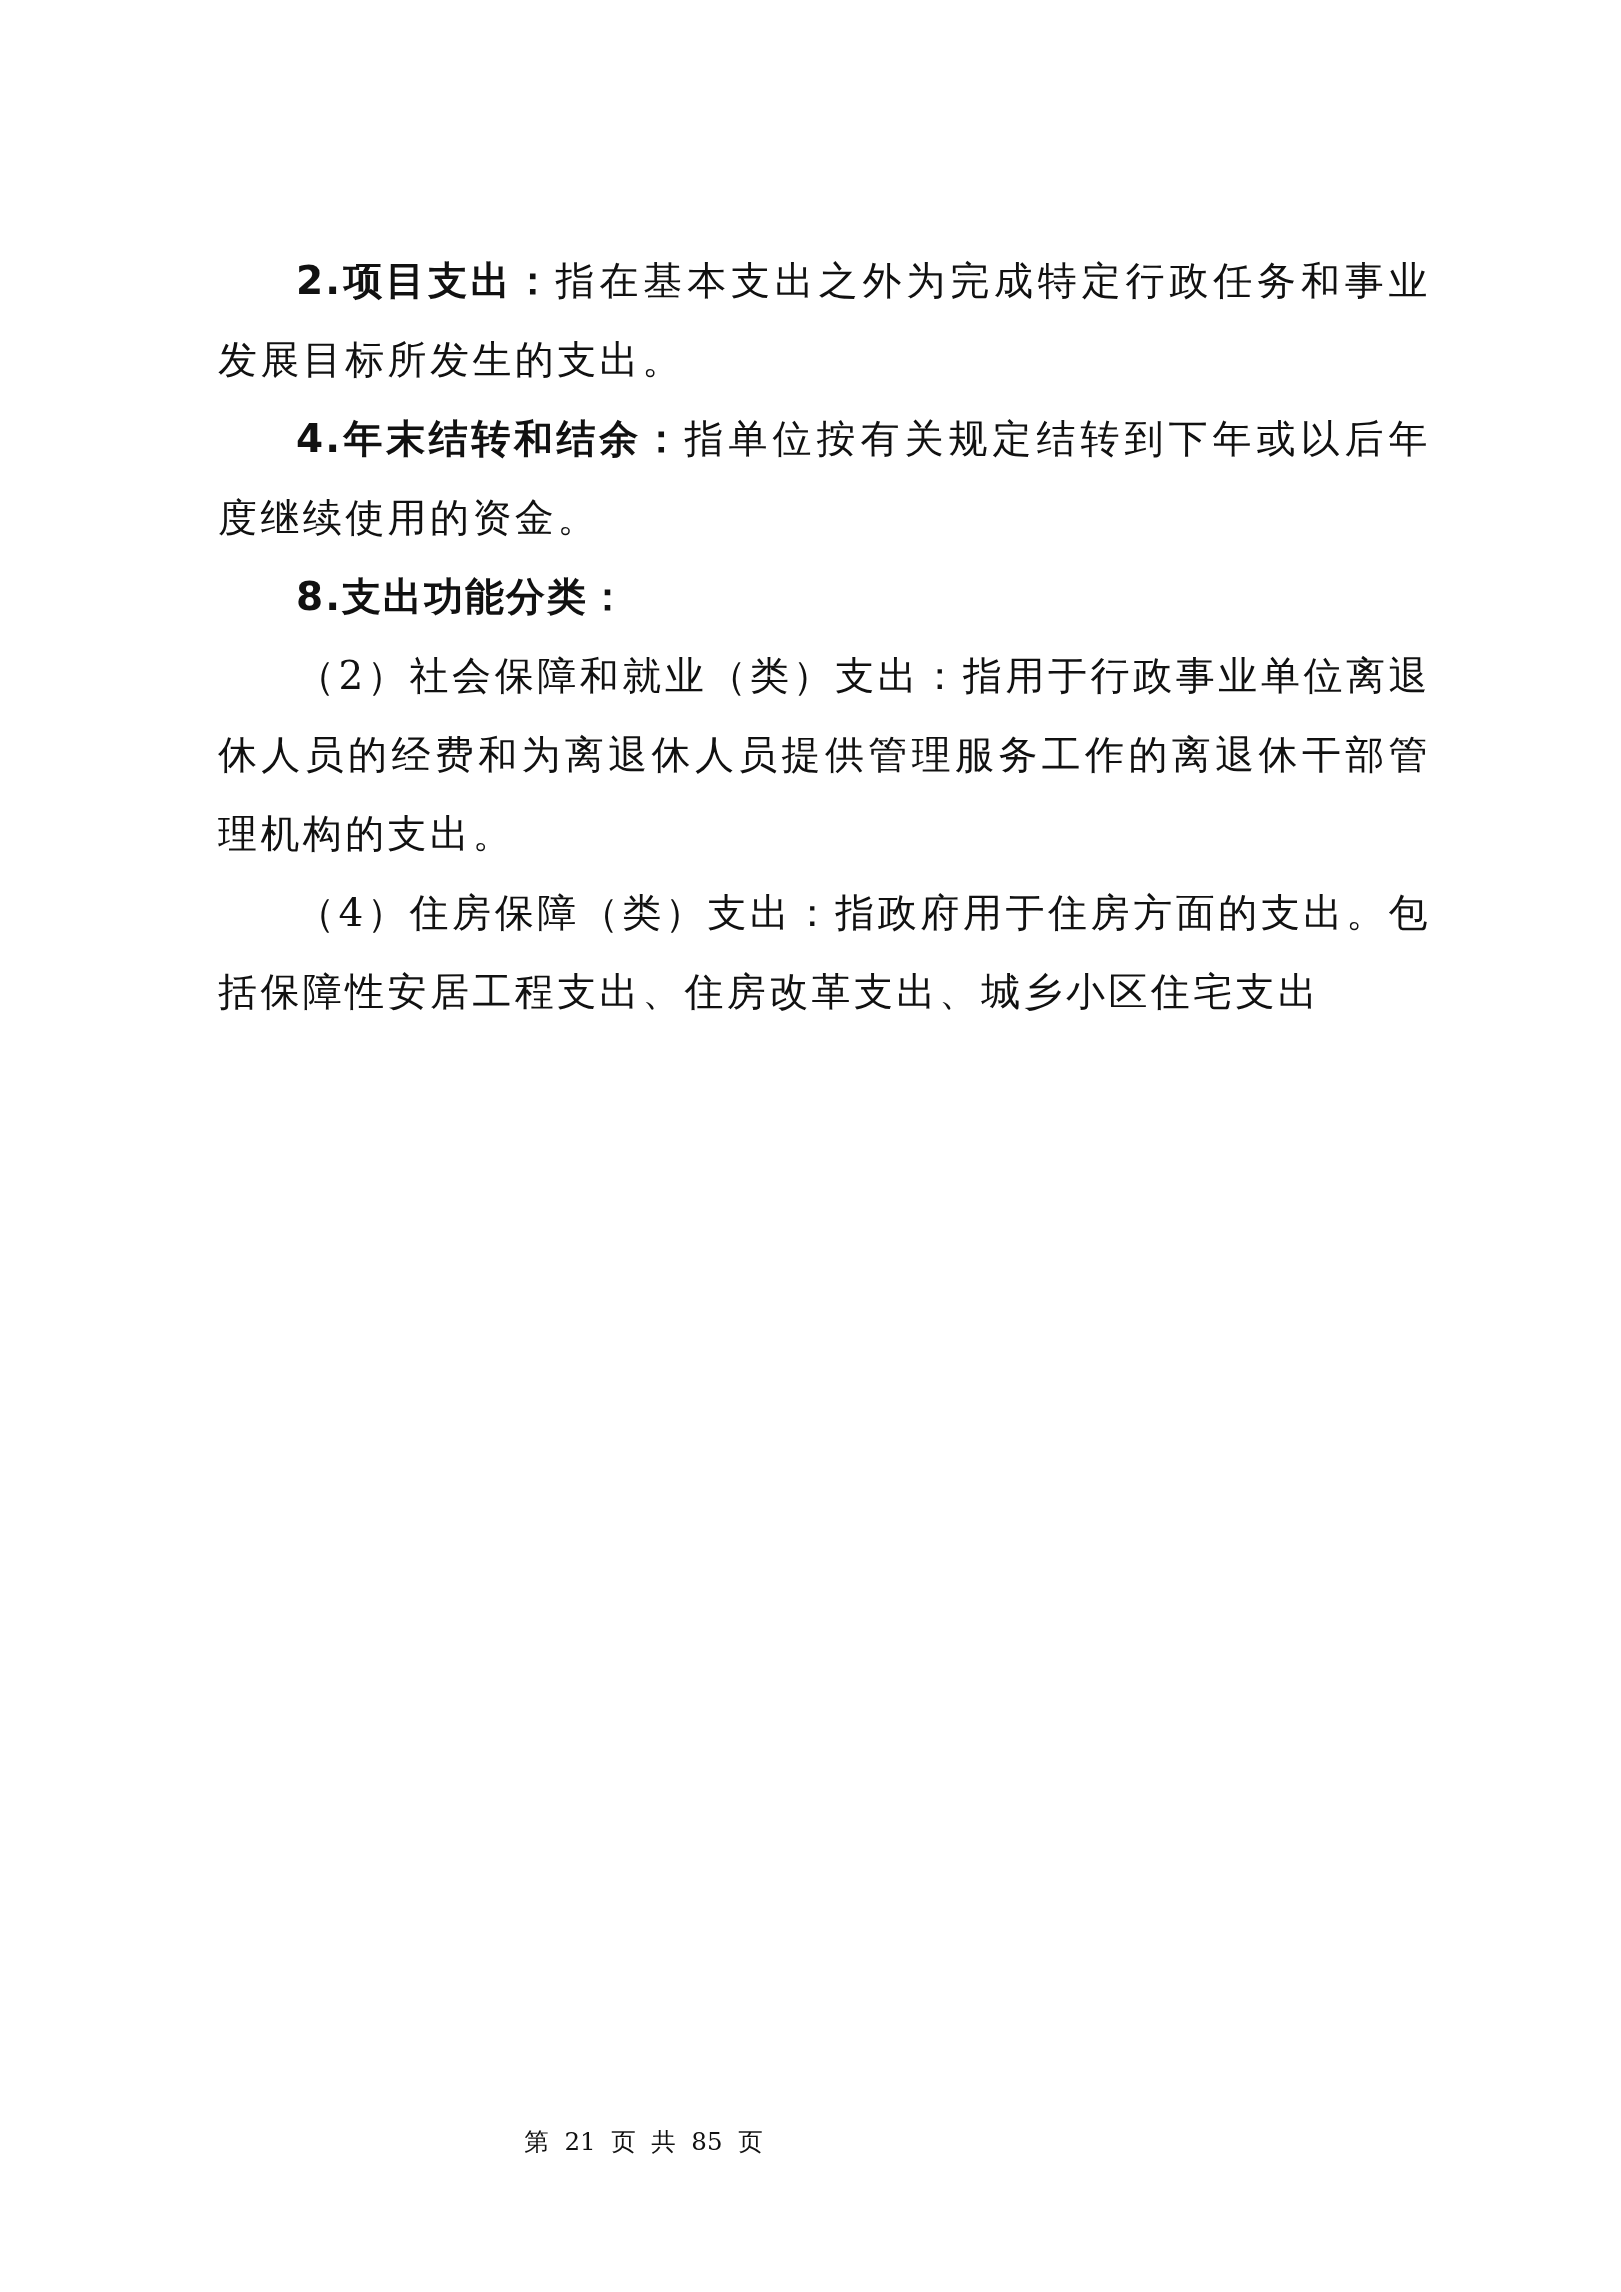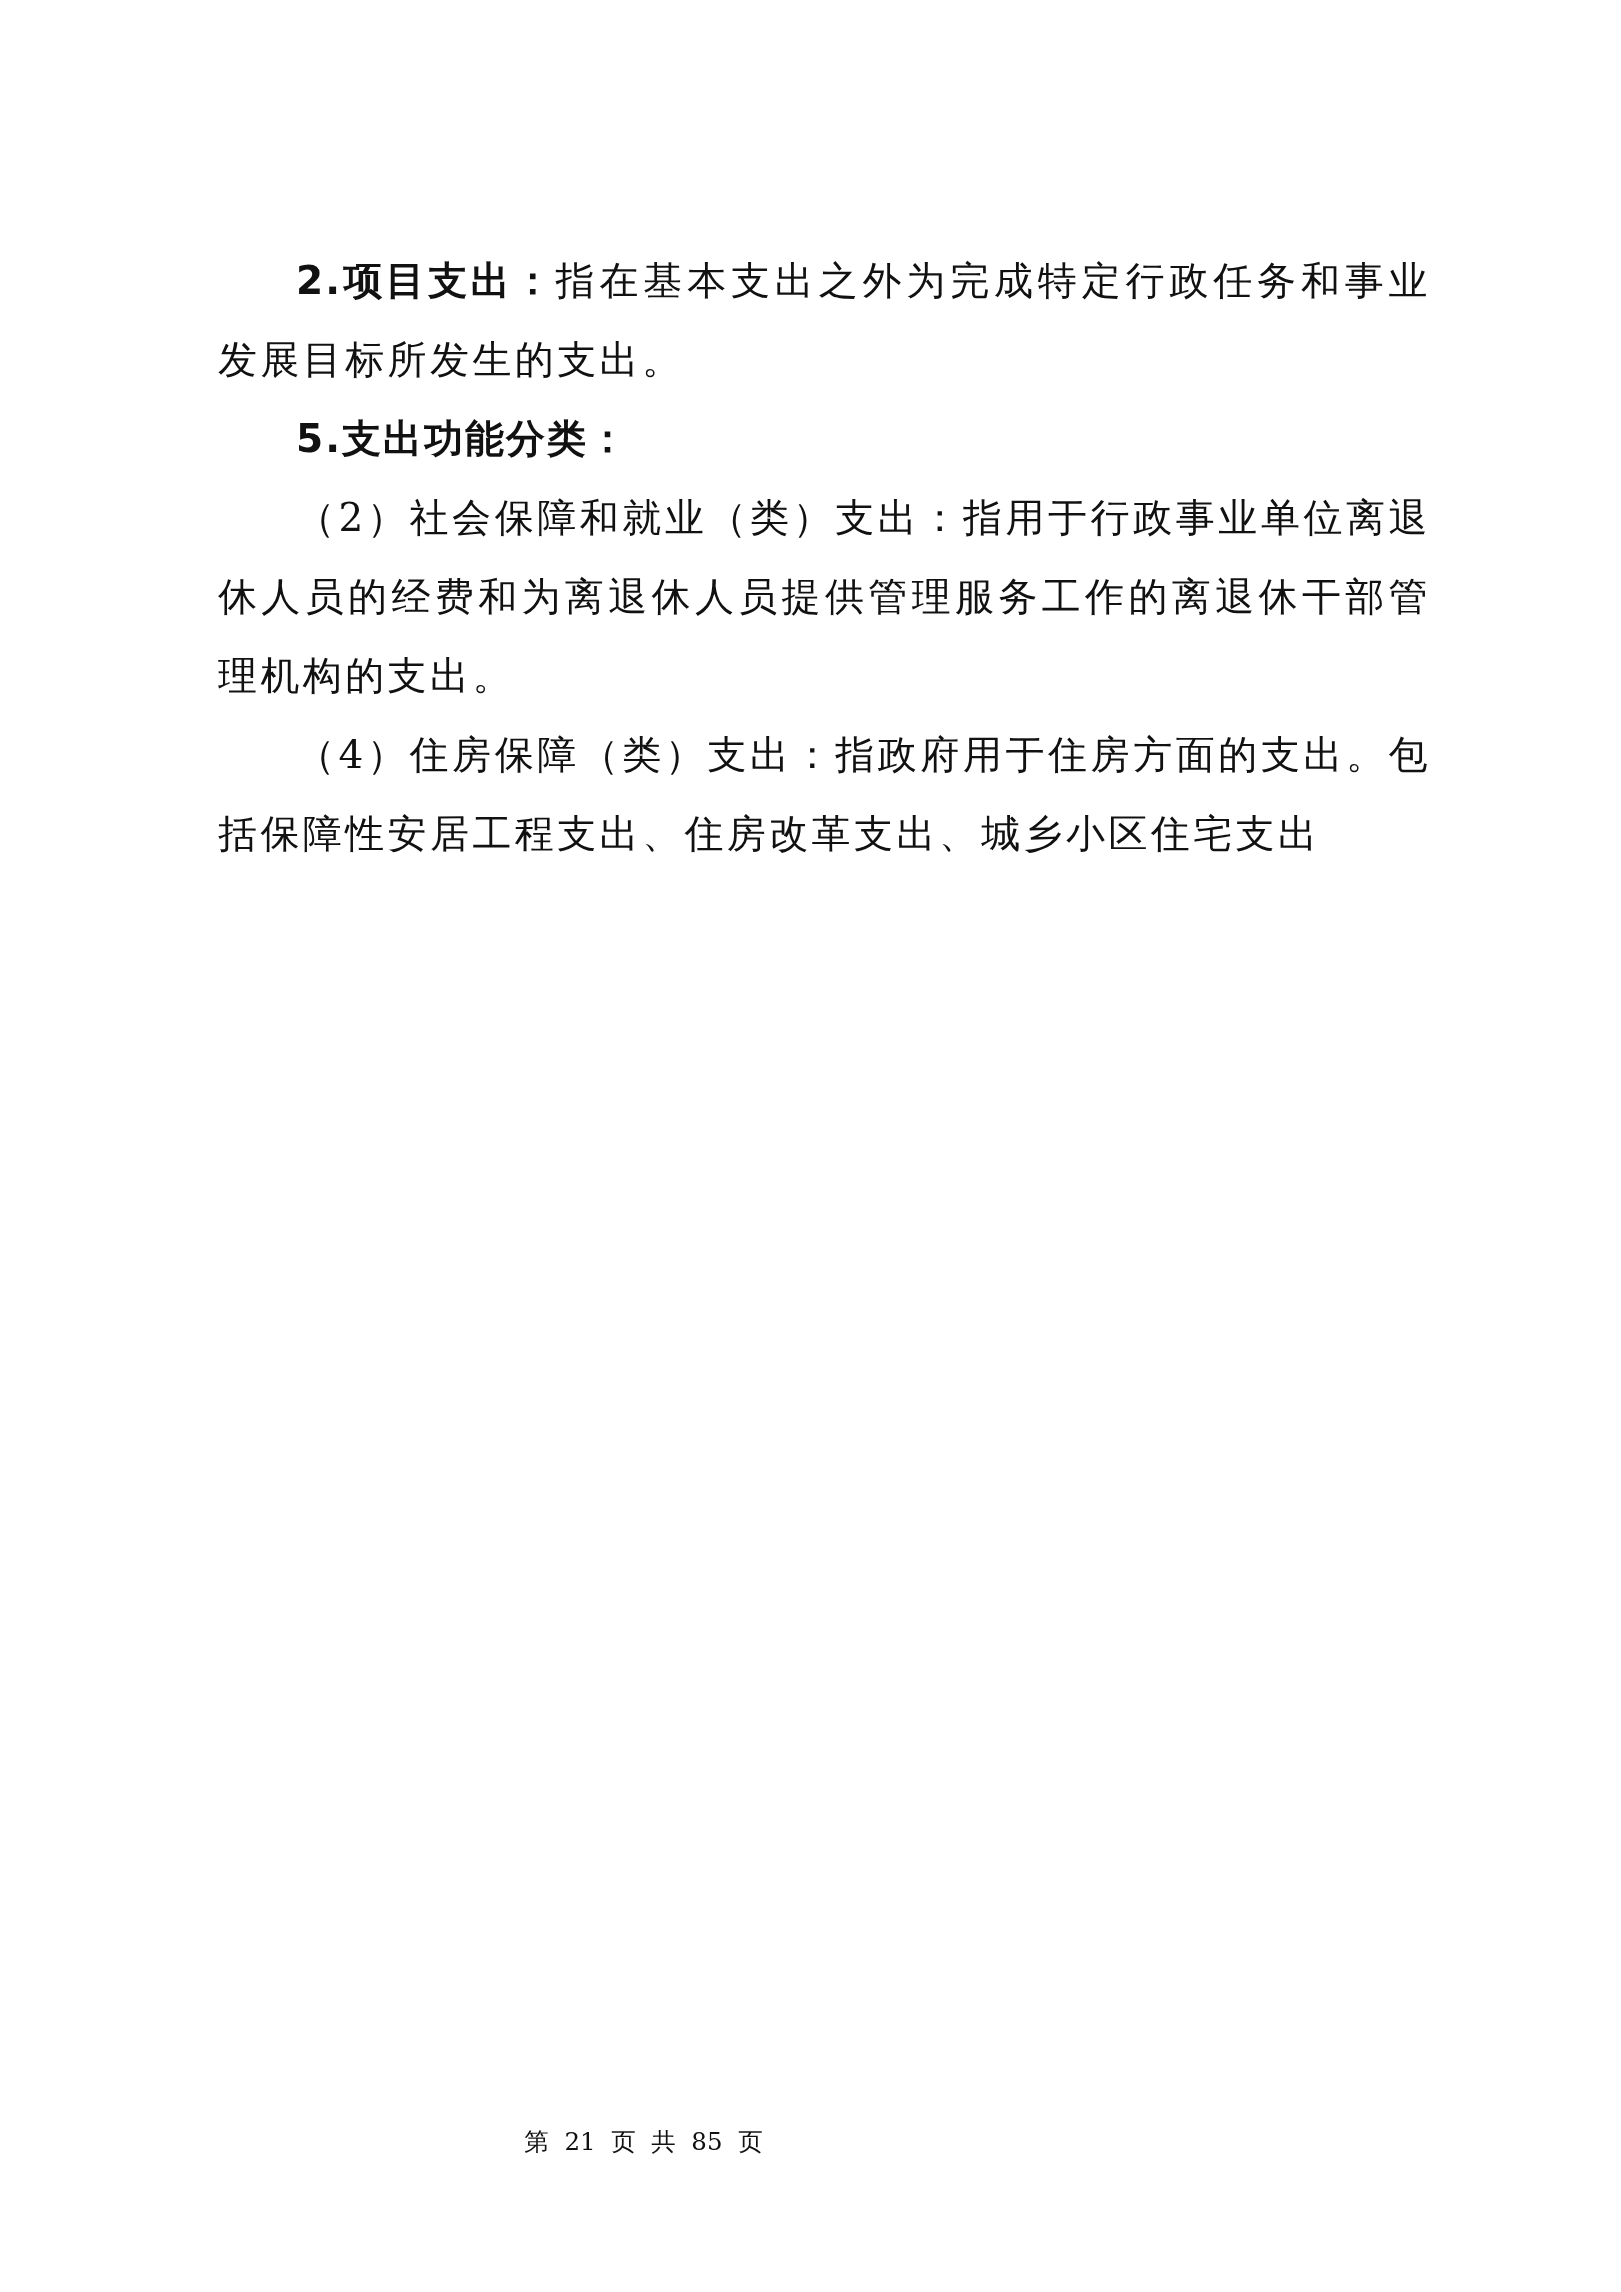--- a/index.html
+++ b/index.html
@@ -23,19 +23,20 @@
     font-family: "DejaVu Serif", "Liberation Serif", serif; font-size: 24.5px; color: #111;
     word-spacing: 7.8px;
   }
 </style>
 </head>
 <body>
 
 <div class="page">
   <div class="content">
     <p class="para"><span class="term">2.项目支出：</span><span>指在基本支出之外为完成特定行政任务和事业发展目标所发生的支出。</span></p>
-    <p class="para"><span class="term">5.支出功能分类：</span><span></span></p>
+    <p class="para"><span class="term">4.年末结转和结余：</span><span>指单位按有关规定结转到下年或以后年度继续使用的资金。</span></p>
+    <p class="para"><span class="term">8.支出功能分类：</span><span></span></p>
     <p class="para"><span>（2）社会保障和就业（类）支出：指用于行政事业单位离退休人员的经费和为离退休人员提供管理服务工作的离退休干部管理机构的支出。</span></p>
     <p class="para"><span>（4）住房保障（类）支出：指政府用于住房方面的支出。包括保障性安居工程支出、住房改革支出、城乡小区住宅支出</span></p>
   </div>
   <div class="footer">第 21 页 共 85 页</div>
 </div>
 
 
 </body></html>

